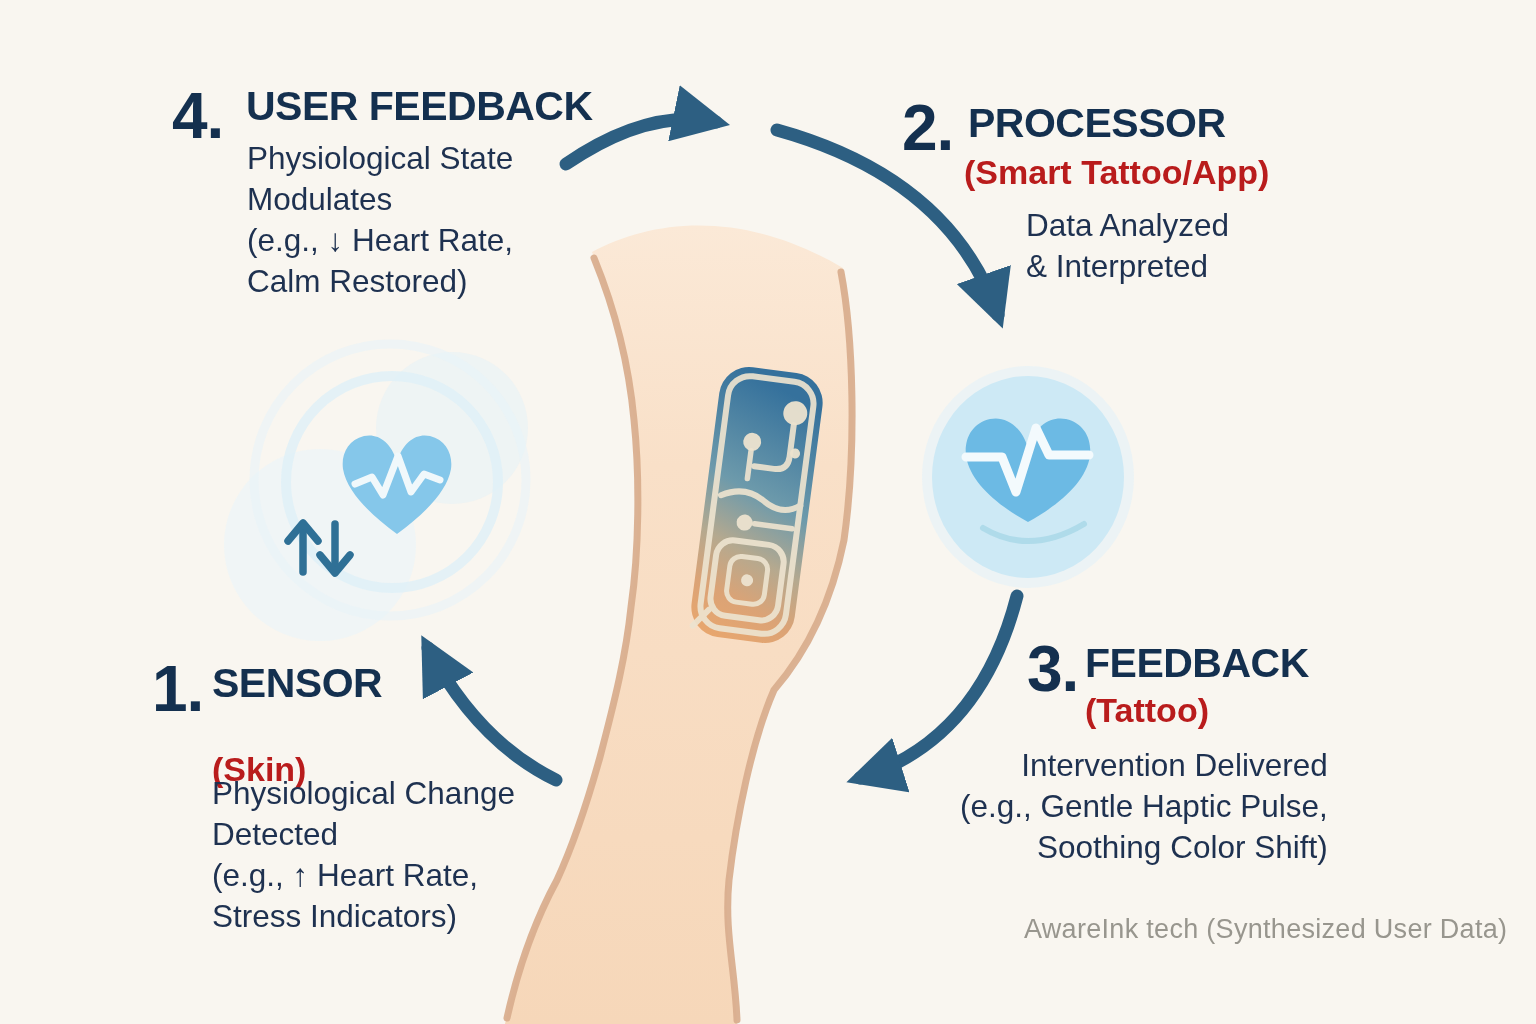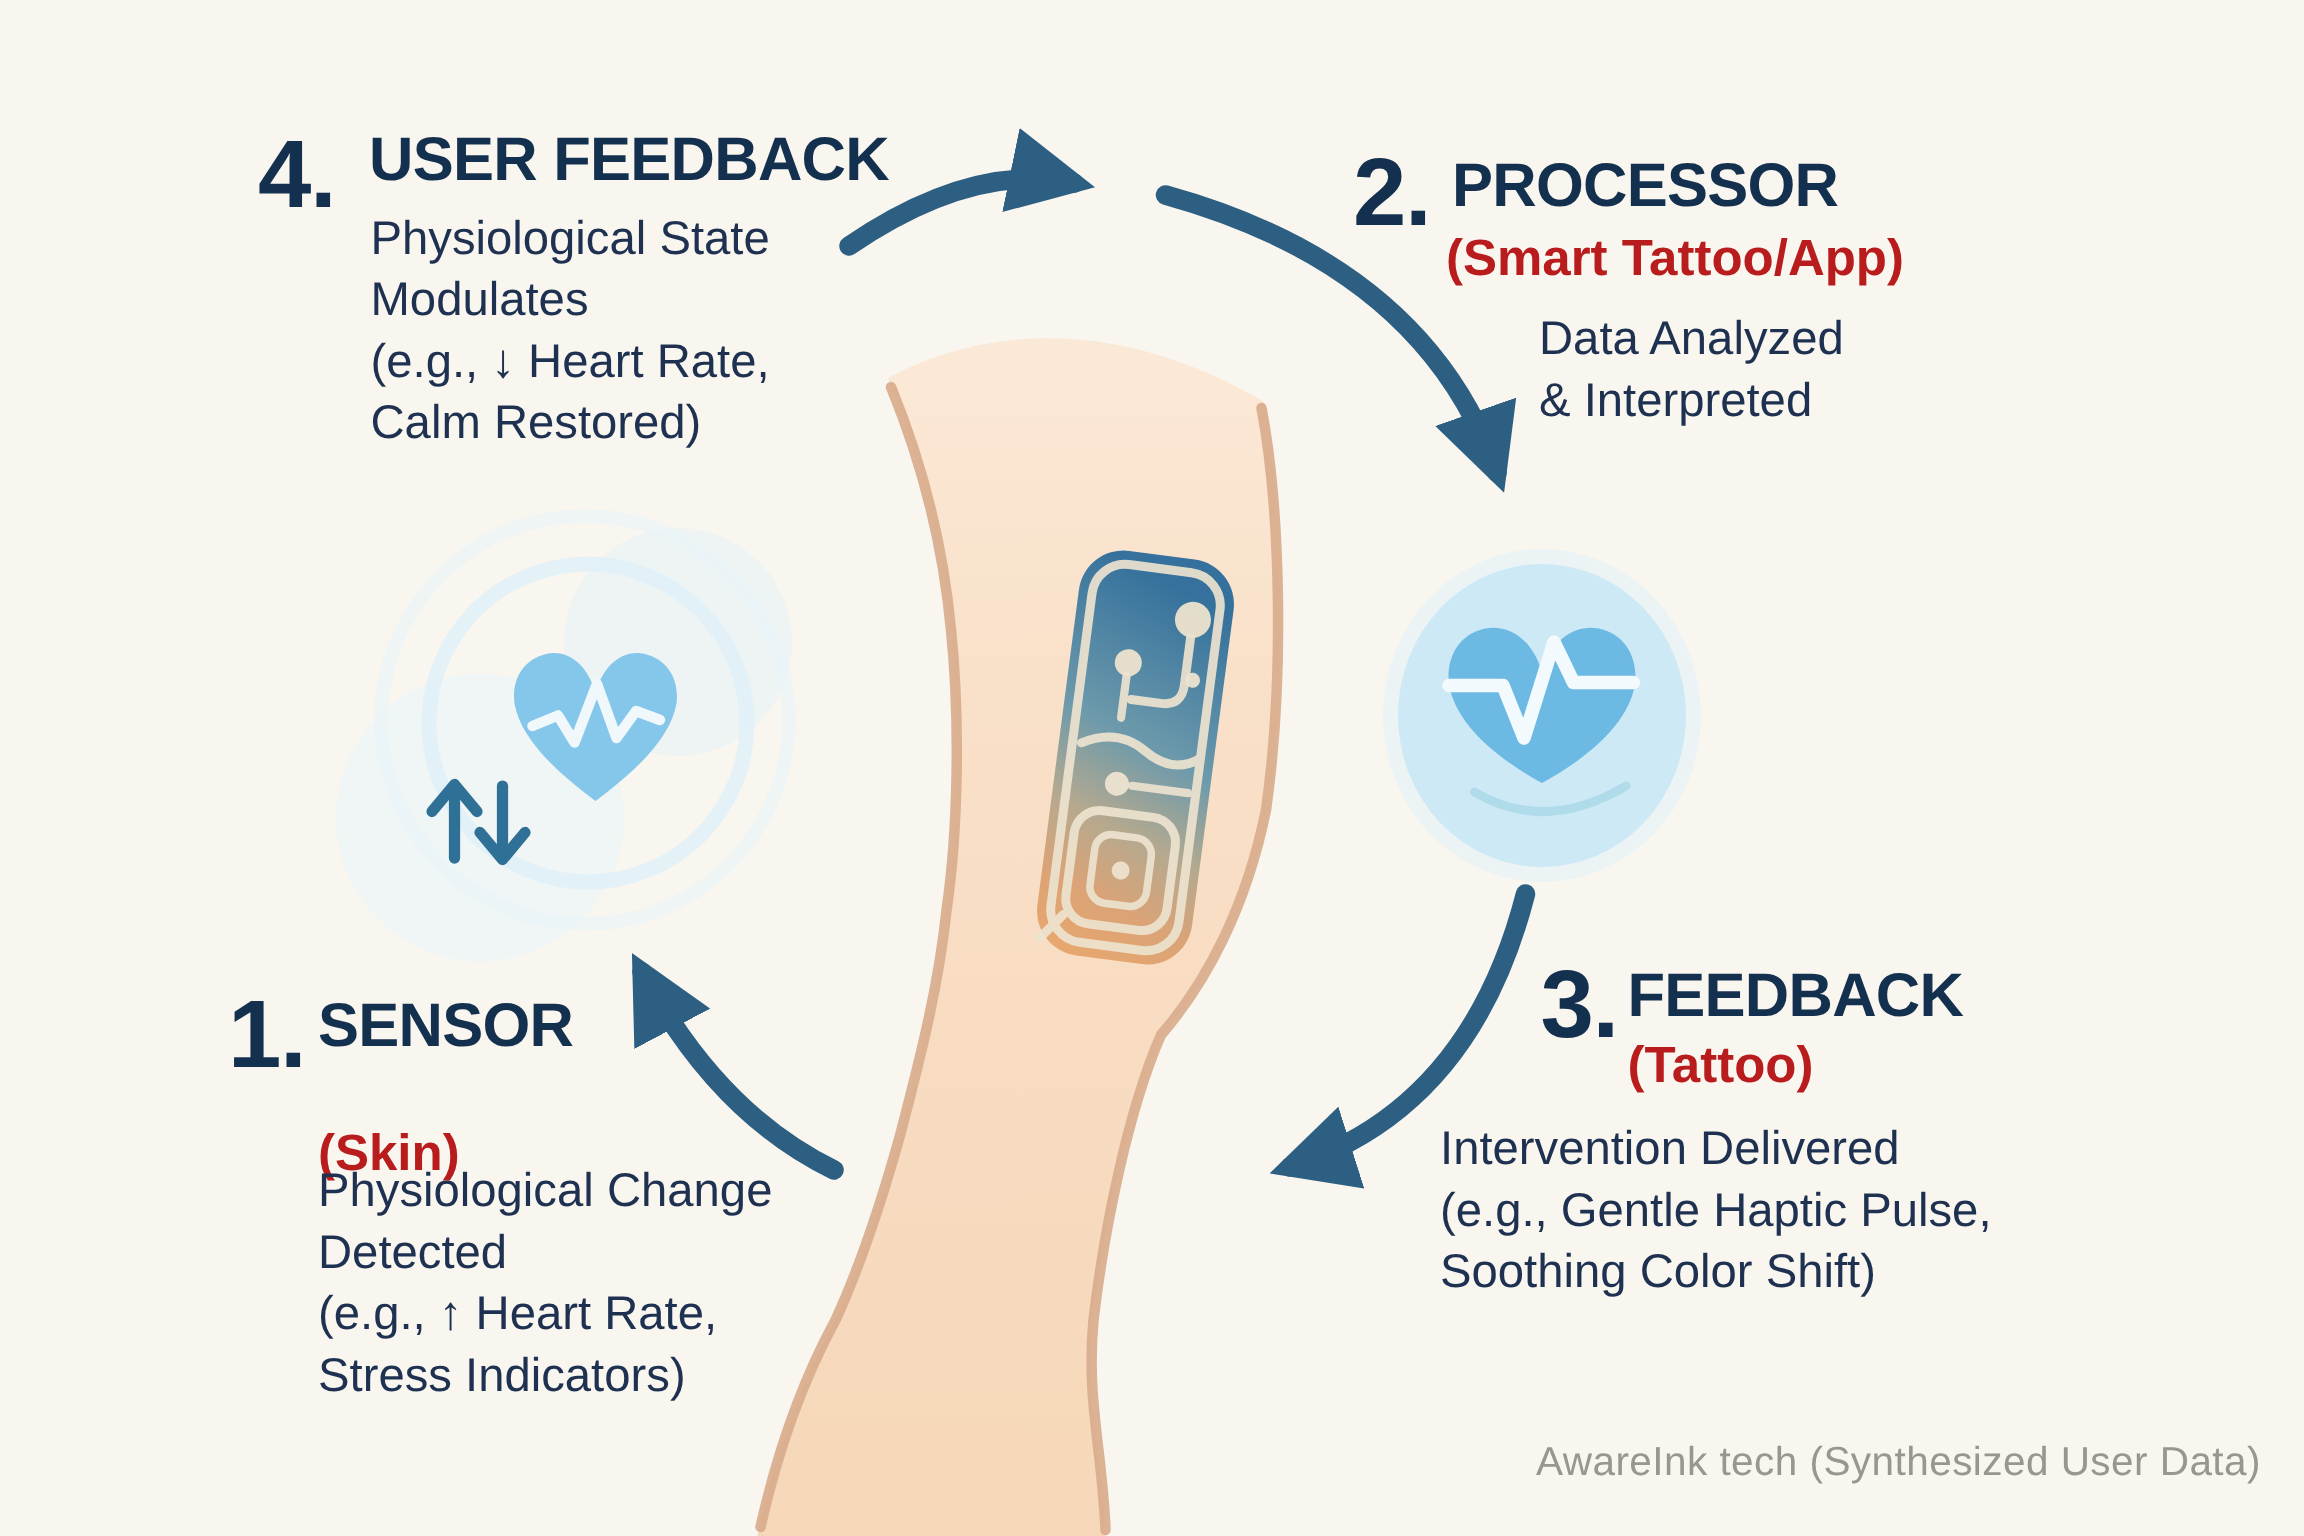--- a/index.html
+++ b/index.html
@@ -139,30 +139,30 @@
     <span class="abs title" style="left:968px;top:101px;">PROCESSOR</span>
     <span class="abs subtitle" style="left:964px;top:152px;">(Smart Tattoo/App)</span>
     <div class="abs body-text" style="left:1026px;top:205px;">Data Analyzed
 &amp; Interpreted</div>
   </div>
 
   <div>
     <span class="abs num" style="left:1027px;top:637px;">3.</span>
     <span class="abs title" style="left:1085px;top:641px;">FEEDBACK</span>
     <span class="abs subtitle" style="left:1085px;top:690px;">(Tattoo)</span>
-    <div class="abs body-text" style="left:960px;top:745px;">Intervention Delivered
+    <div class="abs body-text" style="left:960px;top:745px;text-align:right;">Intervention Delivered
 (e.g., Gentle Haptic Pulse,
 Soothing Color Shift)</div>
   </div>
 
   <div>
     <span class="abs num" style="left:152px;top:657px;">1.</span>
     <span class="abs title" style="left:212px;top:661px;">SENSOR</span>
     <span class="abs subtitle" style="left:212px;top:717px;margin-top:32px;">(Skin)</span>
     <div class="abs body-text" style="left:212px;top:773px;">Physiological Change
 Detected
 (e.g., ↑ Heart Rate,
 Stress Indicators)</div>
   </div>
 
-  <div class="abs footer" style="left:1024px;top:959px;">AwareInk tech (Synthesized User Data)</div>
+  <div class="abs footer" style="left:1024px;top:914px;">AwareInk tech (Synthesized User Data)</div>
 
 </div>
 
 </body></html>

